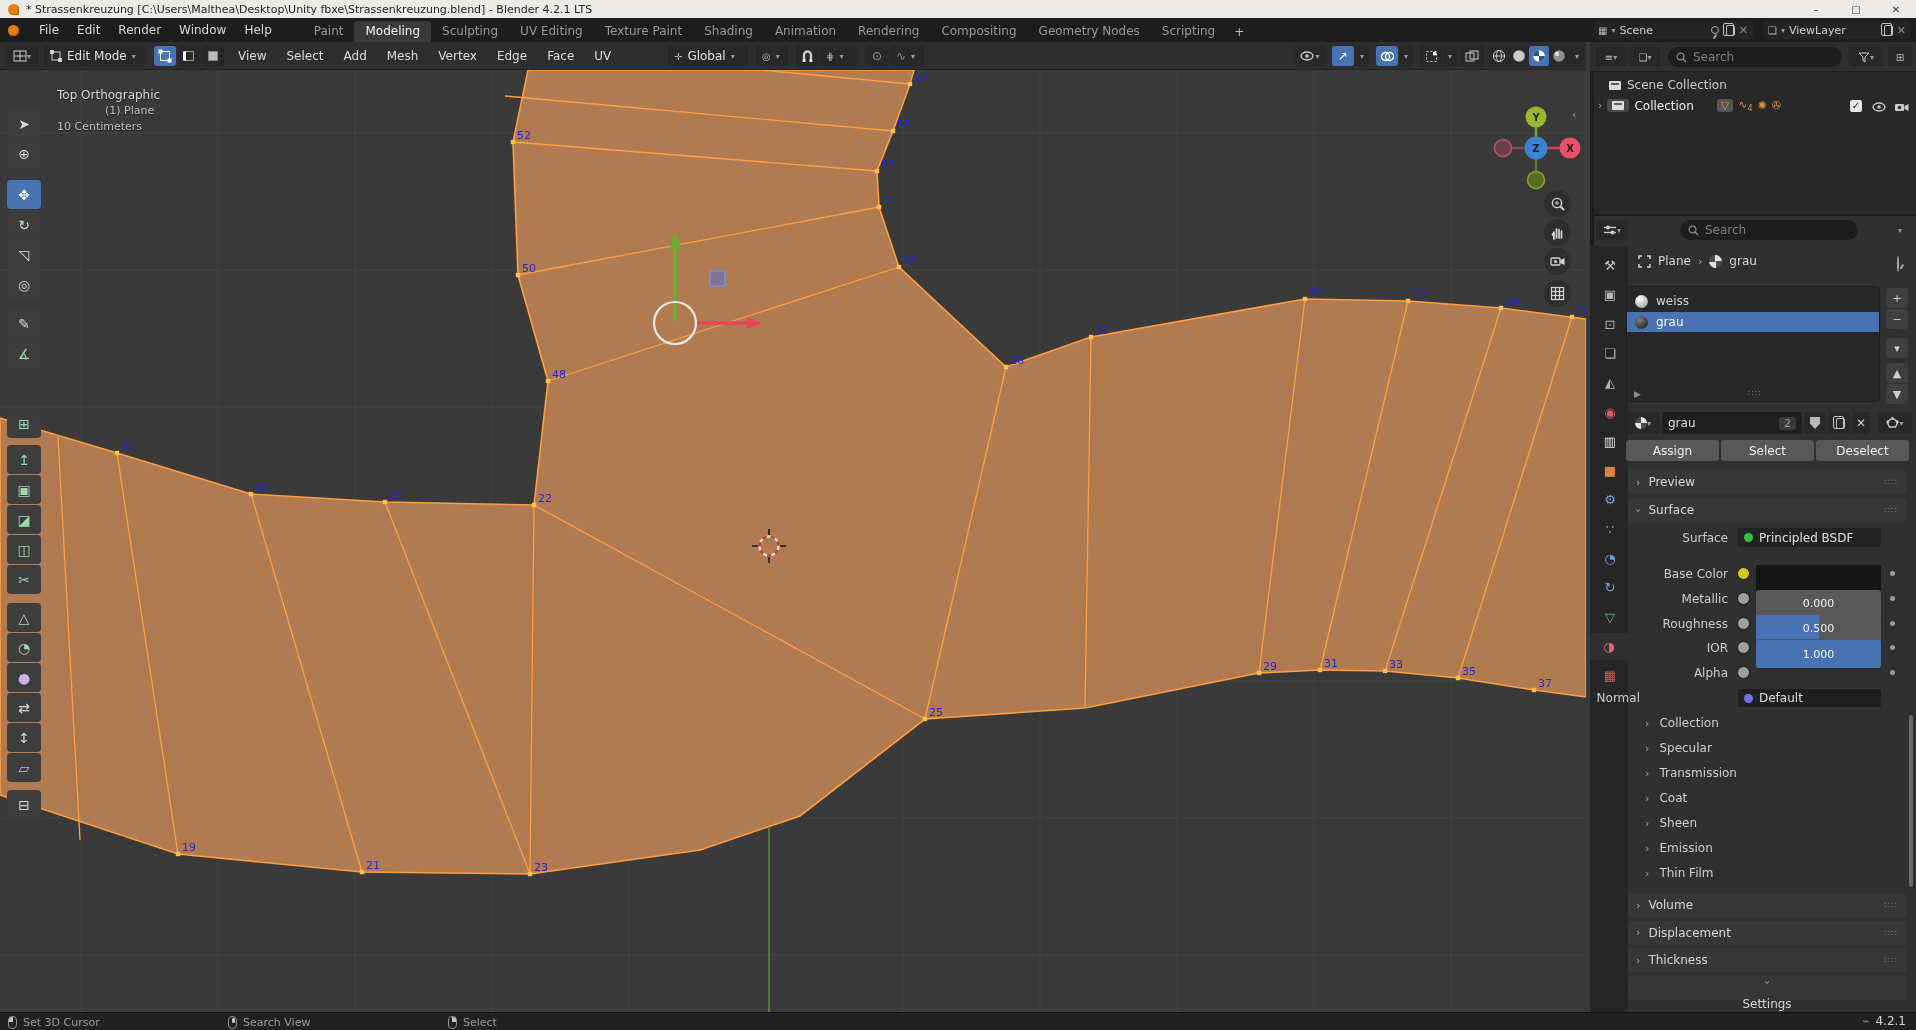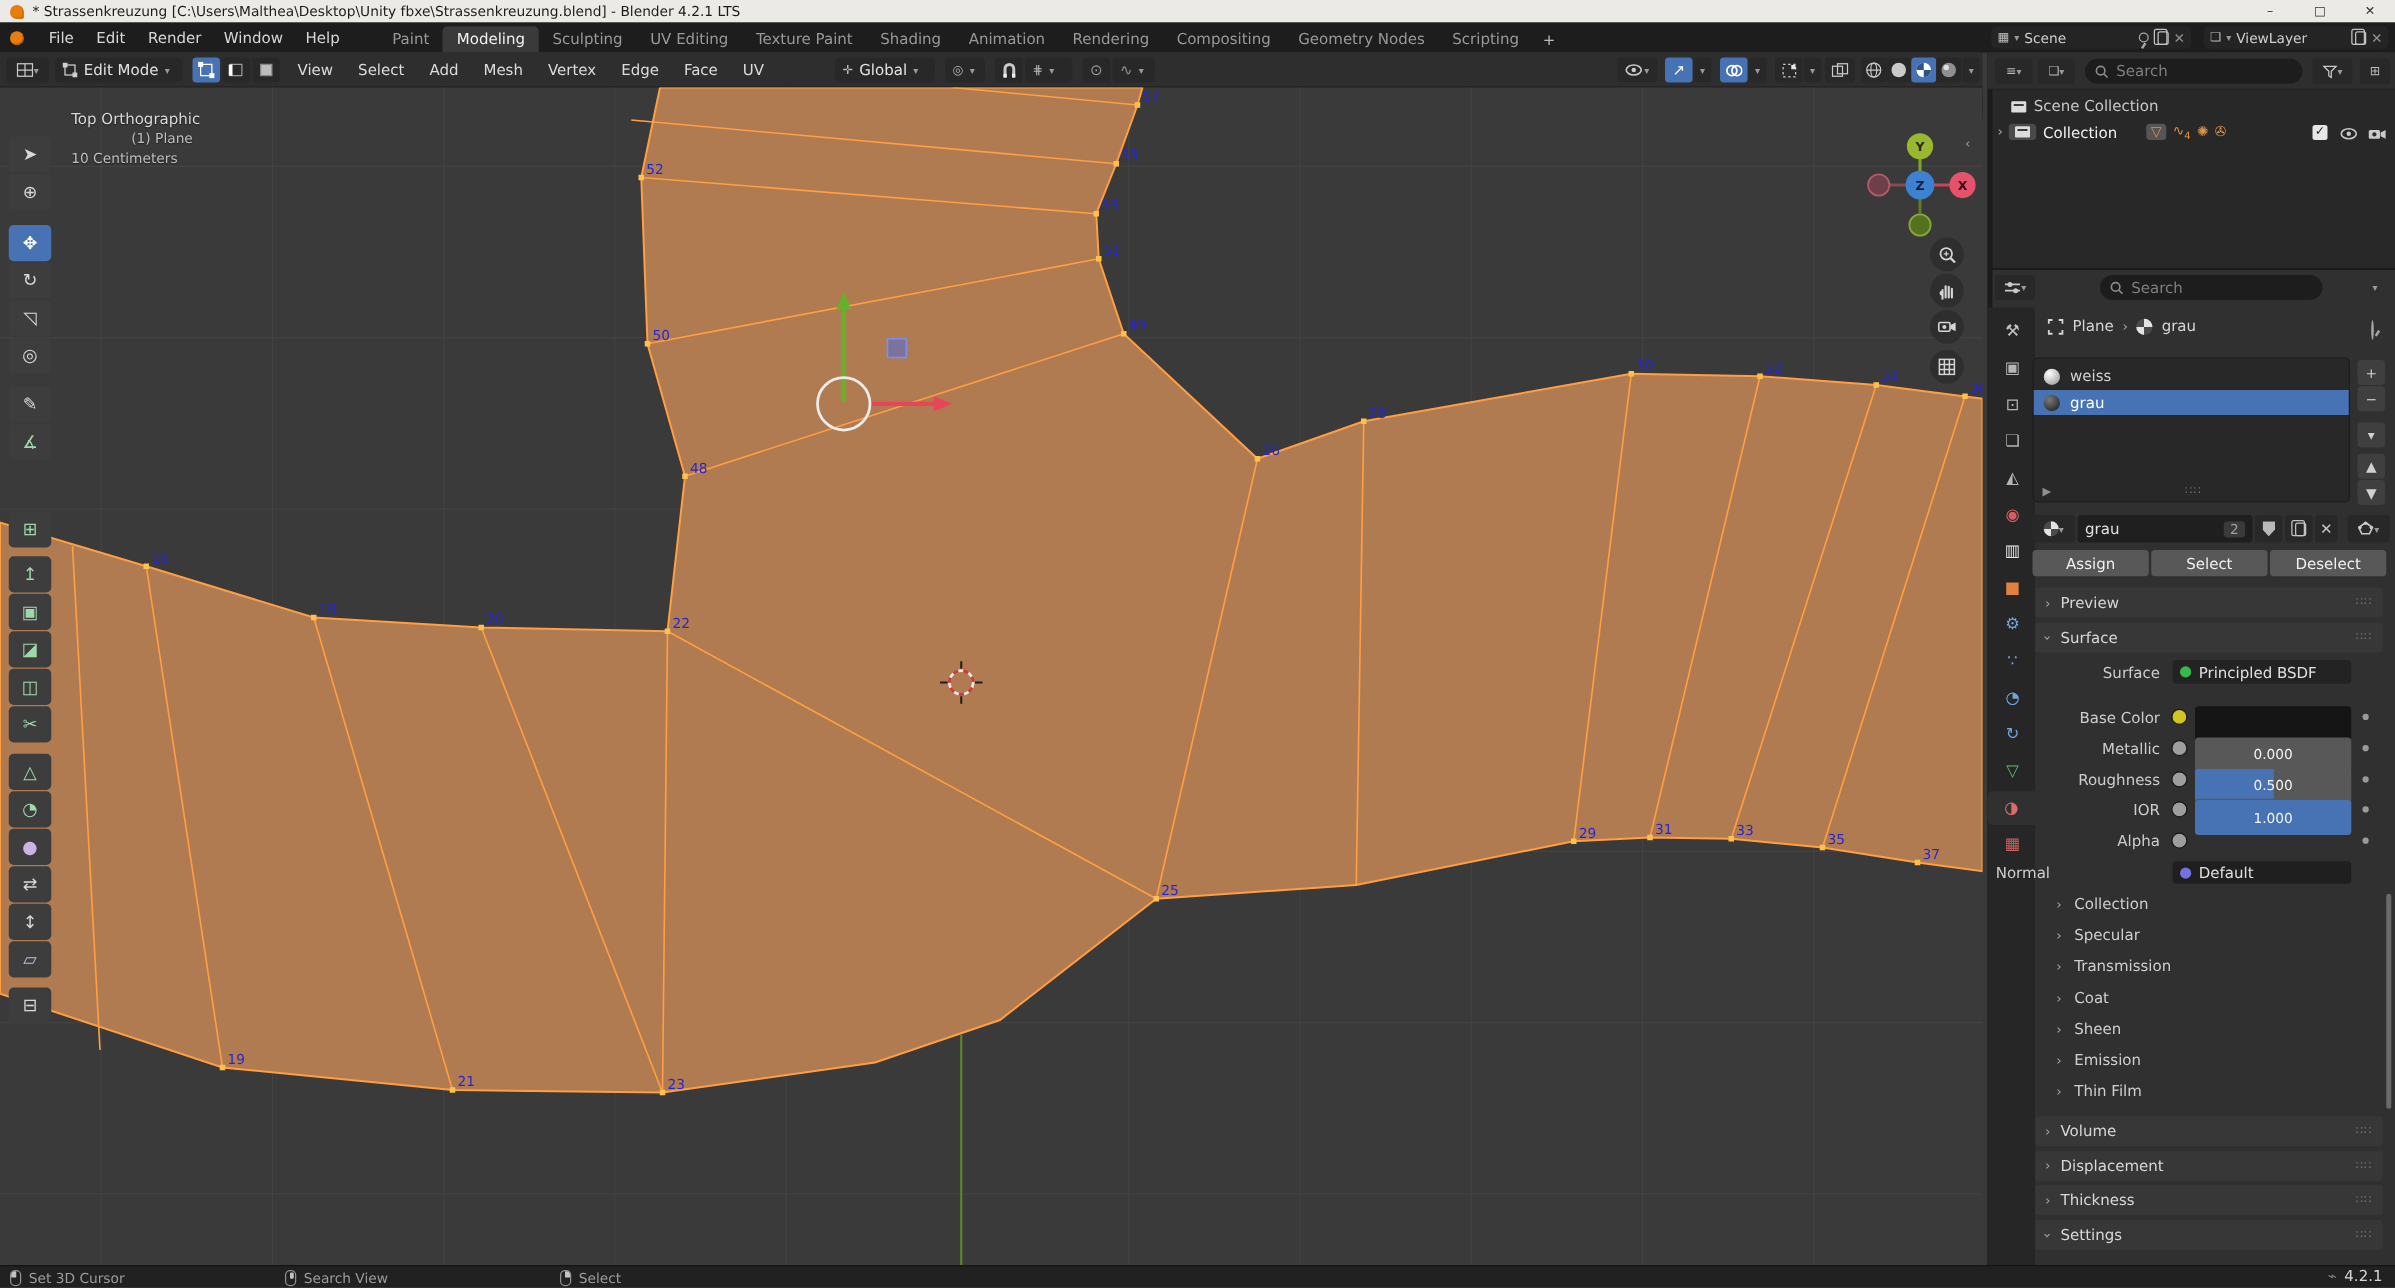--- a/index.html
+++ b/index.html
@@ -693,21 +693,21 @@
     <div class="panelhdr" style="top: 920.5px;">
       <span class="chev2">›</span>
       <span>Displacement</span>
       <span class="grip">∷∷</span>
     </div>
     <div class="panelhdr" style="top: 948px;">
       <span class="chev2">›</span>
       <span>Thickness</span>
       <span class="grip">∷∷</span>
     </div>
-    <div class="panelhdr" style="top: 976px;">
+    <div class="panelhdr" style="top: 976px; flex-direction: column;">
       <span class="chev2" style="transform: rotate(90deg);">›</span>
       <span>Settings</span>
       <span class="grip">∷∷</span>
     </div>
   </div>
 
 
 <div class="abs" style="left:1909px;top:715px;width:4px;height:172px;background:#6a6a6a;border-radius:2px"></div>
 
 

